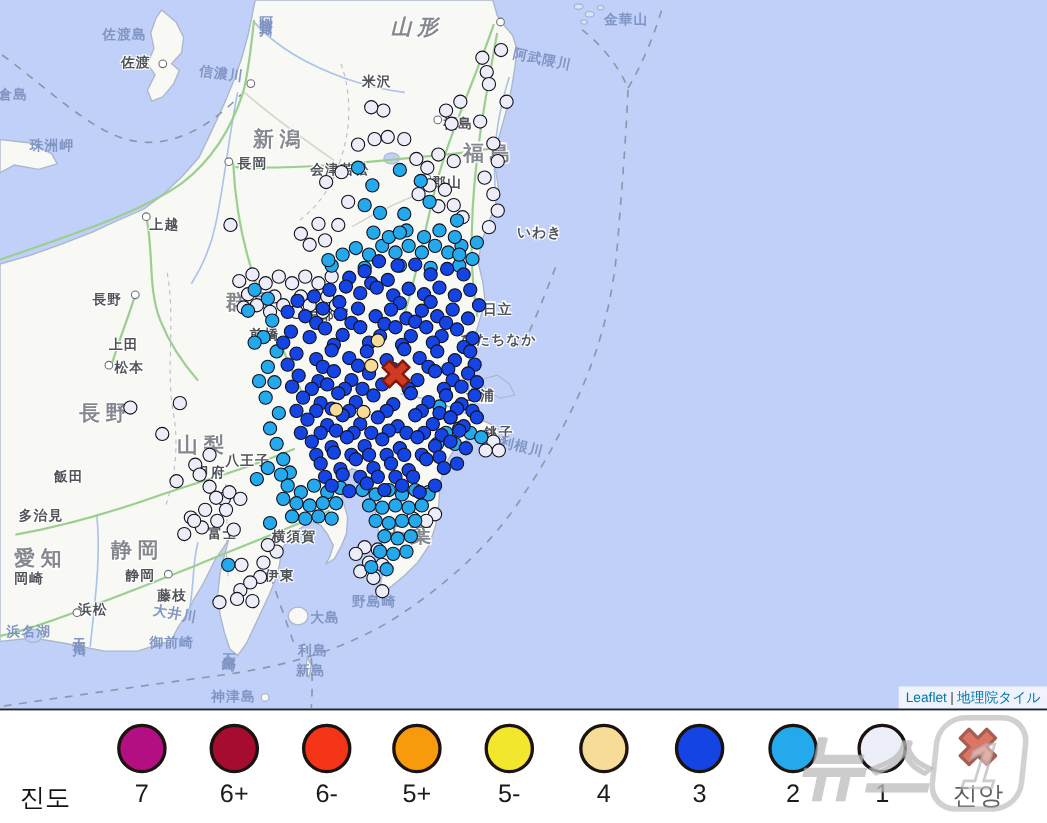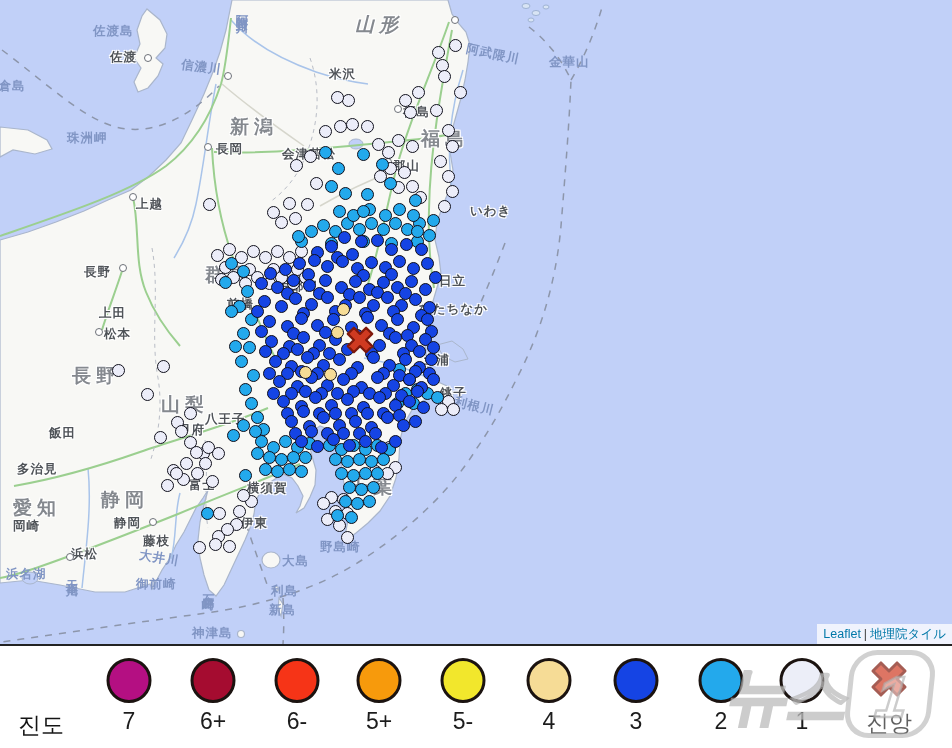--- a/index.html
+++ b/index.html
@@ -169,25 +169,25 @@
         <div class="lbl city" style="left: 17px; top: 461px;">多治見</div>
         <div class="lbl city" style="left: 13px; top: 518px;">岡崎</div>
         <div class="lbl city" style="left: 71px; top: 546px;">浜松</div>
         <div class="lbl city" style="left: 114px; top: 515px;">静岡</div>
         <div class="lbl city" style="left: 143px; top: 533px;">藤枝</div>
         <div class="lbl city" style="left: 241px; top: 515px;">伊東</div>
         <div class="lbl city" style="left: 189px; top: 477px;">富士</div>
         <div class="lbl city" style="left: 178px; top: 422px;">甲府</div>
         <div class="lbl water" style="left: 93px; top: 23px;">佐渡島</div>
         <div class="lbl water" style="left: -15px; top: 78px;">舳倉島</div>
-        <div class="lbl water" style="left: 27px; top: 130px; margin-left: 40px;">珠洲岬</div>
+        <div class="lbl water" style="left: 27px; top: 124px;">珠洲岬</div>
         <div class="lbl water" style="left: 181px; top: 59px; transform: rotate(8deg);">信濃川</div>
         <div class="lbl water vert" style="left: 233px; top: 5px;">阿賀野川</div>
         <div class="lbl water" style="left: 466px; top: 46px; transform: rotate(12deg);">阿武隈川</div>
-        <div class="lbl water" style="left: 549px; top: 10px; margin-top: 44px;">金華山</div>
+        <div class="lbl water" style="left: 549px; top: 10px;">金華山</div>
         <div class="lbl water" style="left: 454px; top: 398px; transform: rotate(14deg);">利根川</div>
         <div class="lbl water" style="left: 139px; top: 550px; transform: rotate(10deg);">大井川</div>
         <div class="lbl water" style="left: 136px; top: 576px;">御前崎</div>
         <div class="lbl water vert" style="left: 63px; top: 570px;">天竜川</div>
         <div class="lbl water" style="left: 6px; top: 566px;">浜名湖</div>
         <div class="lbl water vert" style="left: 199px; top: 584px;">石廊崎</div>
         <div class="lbl water" style="left: 320px; top: 539px;">野島崎</div>
         <div class="lbl water" style="left: 282px; top: 553px;">大島</div>
         <div class="lbl water" style="left: 271px; top: 583px;">利島</div>
         <div class="lbl water" style="left: 269px; top: 602px;">新島</div>

